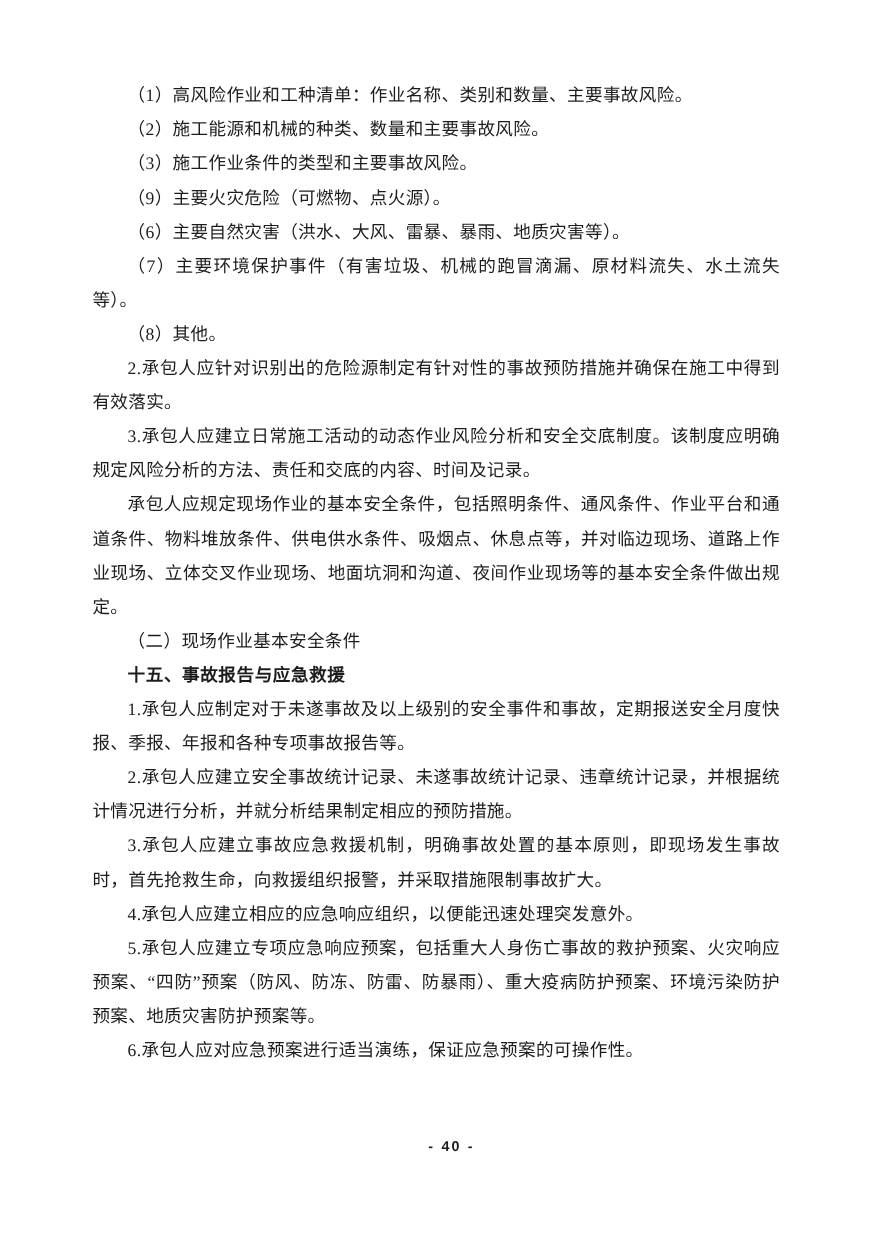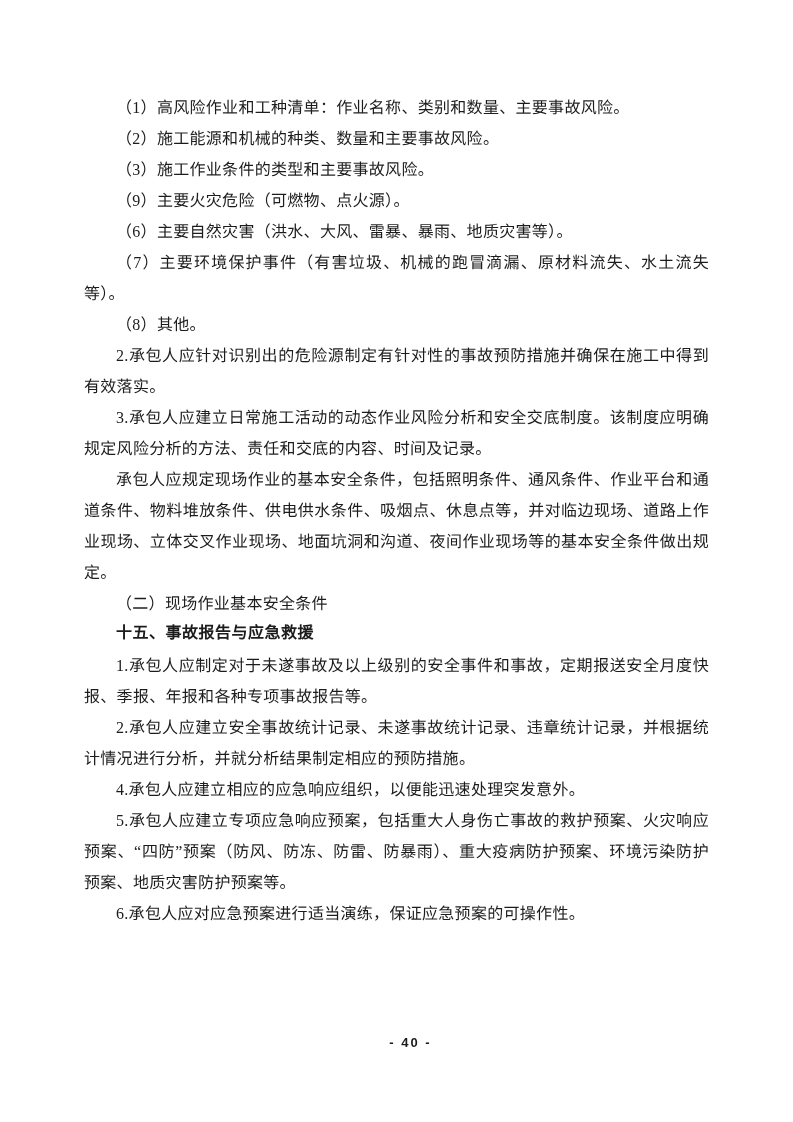--- a/index.html
+++ b/index.html
@@ -10,37 +10,37 @@
   .page {
     position: relative;
     width: 793px;
     height: 1122px;
     background: #ffffff;
     overflow: hidden;
     color: #1c1c1c;
   }
   .content {
     position: absolute;
-    top: 92px;
+    top: 72px;
     left: 84px;
     width: 625px;
     font-family: "Liberation Serif", "DejaVu Serif", serif;
     font-size: 16px;
     line-height: 31px;
   }
   .content p {
     margin: 0;
     padding: 0;
     text-indent: 2em;
     text-align: justify;
     text-align-last: left;
     letter-spacing: 0.3px;
   }
   .content p.heading {
-    font-family: Liberation Mono, monospace;
+    font-family: Liberation Serif, serif;
     font-weight: bold;
     text-align: left;
     letter-spacing: 0.5px;
   }
   .footer {
     position: absolute;
     top: 1033px;
     left: 0;
     width: 100%;
     text-align: center;
@@ -66,20 +66,21 @@
     <p>（6）主要自然灾害（洪水、大风、雷暴、暴雨、地质灾害等）。</p>
     <p>（7）主要环境保护事件（有害垃圾、机械的跑冒滴漏、原材料流失、水土流失等）。</p>
     <p>（8）其他。</p>
     <p>2.承包人应针对识别出的危险源制定有针对性的事故预防措施并确保在施工中得到有效落实。</p>
     <p>3.承包人应建立日常施工活动的动态作业风险分析和安全交底制度。该制度应明确规定风险分析的方法、责任和交底的内容、时间及记录。</p>
     <p>承包人应规定现场作业的基本安全条件，包括照明条件、通风条件、作业平台和通道条件、物料堆放条件、供电供水条件、吸烟点、休息点等，并对临边现场、道路上作业现场、立体交叉作业现场、地面坑洞和沟道、夜间作业现场等的基本安全条件做出规定。</p>
     <p>（二）现场作业基本安全条件</p>
     <p class="heading">十五、事故报告与应急救援</p>
     <p>1.承包人应制定对于未遂事故及以上级别的安全事件和事故，定期报送安全月度快报、季报、年报和各种专项事故报告等。</p>
     <p>2.承包人应建立安全事故统计记录、未遂事故统计记录、违章统计记录，并根据统计情况进行分析，并就分析结果制定相应的预防措施。</p>
+    <p>3.承包人应建立事故应急救援机制，明确事故处置的基本原则，即现场发生事故时，首先抢救生命，向救援组织报警，并采取措施限制事故扩大。</p>
     <p>4.承包人应建立相应的应急响应组织，以便能迅速处理突发意外。</p>
     <p>5.承包人应建立专项应急响应预案，包括重大人身伤亡事故的救护预案、火灾响应预案、“四防”预案（防风、防冻、防雷、防暴雨）、重大疫病防护预案、环境污染防护预案、地质灾害防护预案等。</p>
     <p>6.承包人应对应急预案进行适当演练，保证应急预案的可操作性。</p>
   </div>
   <div class="footer">
     <span>- 40 -</span>
   </div>
 </div>
 
 </body></html>

